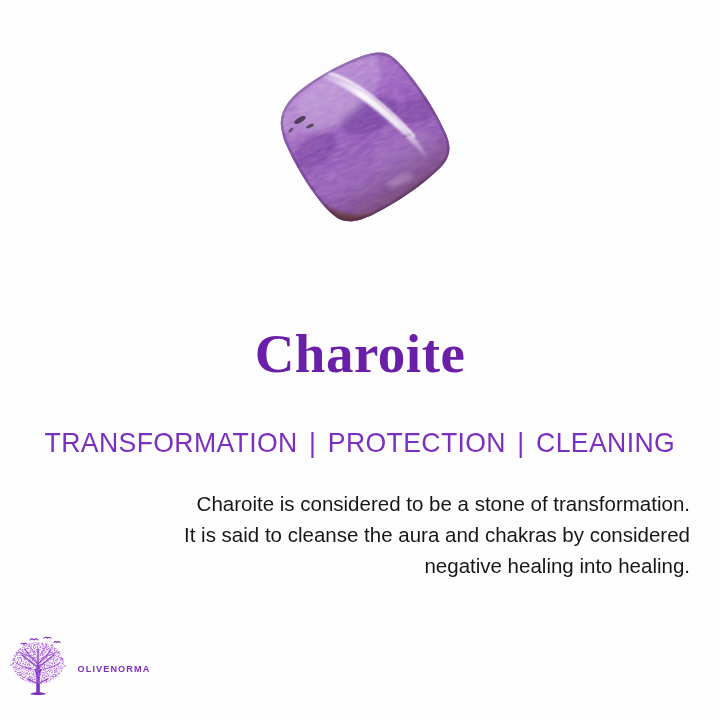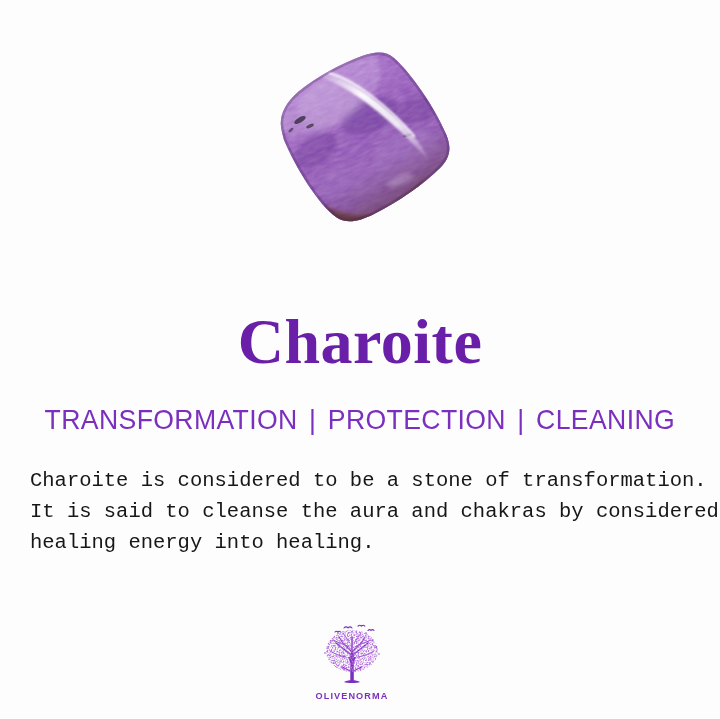--- a/index.html
+++ b/index.html
@@ -43,25 +43,25 @@
   .stone-svg {
     display: block;
     width: 205px;
     height: 195px;
   }
 
   
   .title {
     font-family: "Liberation Serif", "DejaVu Serif", serif;
     font-weight: bold;
-    font-size: 64px;
+    font-size: 55px;
     line-height: 1;
     color: #6a1fa8;
     letter-spacing: 0.5px;
-    margin: 0;
+    margin: 16px;
     text-align: center;
     padding-top: 48px;
   }
 
   
   .keywords {
     margin: 0;
     padding-top: 30px;
     text-align: center;
     color: #7b2fbe;
@@ -76,37 +76,37 @@
   .keywords .sep {
     display: inline;
     padding: 0 12px;
     color: #7b2fbe;
   }
 
   
   .desc {
     margin: 0;
     padding-top: 29px;
-    text-align: left;
+    text-align: right;
     color: #171717;
-    font-family: Liberation Mono, monospace;
+    font-family: Liberation Sans, sans-serif;
     font-size: 20.5px;
     line-height: 31px;
     width: 660px;
   }
   .desc .dline { display: block; white-space: nowrap; }
 
   
   .logo {
     position: absolute;
     left: 0;
     right: 17px;
     bottom: 18px;
     display: flex;
-    flex-direction: column;
+    flex-direction: row;
     align-items: center;
   }
   .logo-mark {
     width: 76px;
     height: 66px;
     display: block;
   }
   .logo-word {
     margin-top: 1px;
     font-family: "Liberation Sans", sans-serif;
@@ -248,21 +248,21 @@
 
   <h1 class="title">Charoite</h1>
 
   <div class="keywords">
     <span class="kw">TRANSFORMATION</span><span class="sep">|</span><span class="kw">PROTECTION</span><span class="sep">|</span><span class="kw">CLEANING</span>
   </div>
 
   <div class="desc">
     <span class="dline">Charoite is considered to be a stone of transformation.</span>
     <span class="dline">It is said to cleanse the aura and chakras by considered</span>
-    <span class="dline">healing energy into healing.</span>
+    <span class="dline">negative healing into healing.</span>
   </div>
 
   <div class="logo">
     <svg class="logo-mark" viewBox="0 0 76 66" xmlns="http://www.w3.org/2000/svg">
       <defs>
         <filter id="leafNoise" x="-10%" y="-10%" width="120%" height="120%">
           <feTurbulence type="fractalNoise" baseFrequency="0.75" numOctaves="2" seed="11" result="n"></feTurbulence>
           <feColorMatrix in="n" type="matrix" values="0 0 0 0 0.48
                     0 0 0 0 0.18
                     0 0 0 0 0.75

